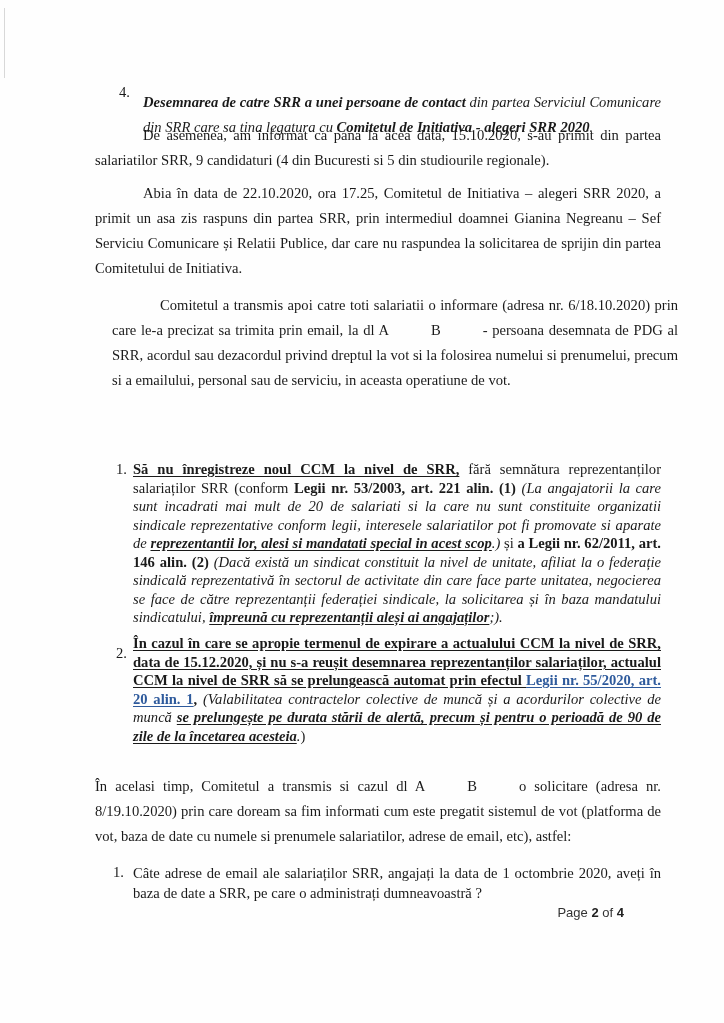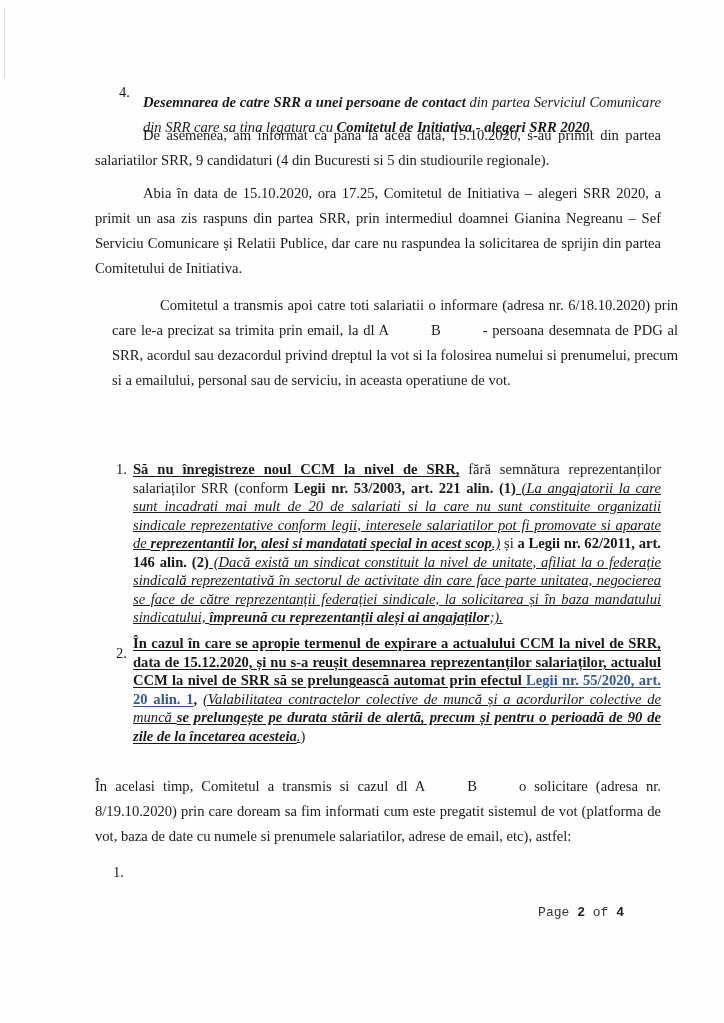--- a/index.html
+++ b/index.html
@@ -5,46 +5,46 @@
   html, body { margin: 0; padding: 0; background: #ffffff; }
   body { width: 724px; height: 1023px; position: relative; overflow: hidden;
          font-family: "Liberation Serif", "DejaVu Serif", serif; color: #1a1a1a; }
   .page { position: absolute; left: 0; top: 0; width: 724px; height: 1023px; background: #fefefe; }
   .edge { position: absolute; left: 4px; top: 8px; width: 1px; height: 70px; background: #d8d8d8; }
   .blk { position: absolute; font-size: 14.6px; text-align: justify; text-align-last: left; }
   .lh-wide { line-height: 25px; }
   .lh-tight { line-height: 18.5px; }
   .num { position: absolute; font-size: 14.6px; }
   b, .b { font-weight: bold; }
-  i, .i { font-style: italic; text-decoration: underline; }
+  i, .i { font-style: italic; }
   .u { text-decoration: underline; text-underline-offset: 2px; }
   .link { color: #2e5a9c; font-weight: bold; text-decoration: underline; text-underline-offset: 2px; }
   .indent { display: inline-block; width: 48px; }
   .gap { display: inline-block; width: 42px; }
-  .footer { position: absolute; right: 100px; top: 905px; font-family: Liberation Mono, monospace;
+  .footer { position: absolute; right: 100px; top: 905px; font-family: Liberation Sans, sans-serif;
             font-size: 13px; color: #333; }
   .footer b { color: #222; }
 </style>
 </head>
 <body>
 
 <div class="page">
   <div class="edge"></div>
 
   <span class="num" style="left:119px; top:84px;">4.</span>
   <div class="blk lh-wide" style="left:143px; top:90px; width:518px;font-style:italic;">
     <b>Desemnarea de catre SRR a unei persoane de contact</b><span> din partea Serviciul Comunicare din SRR care sa tina legatura cu </span><b>Comitetul de Initiativa - alegeri SRR 2020</b><span>.</span>
   </div>
 
   <div class="blk lh-wide" style="left:95px; top:123px; width:566px;">
     <span class="indent"></span><span>De asemenea, am informat ca pana la acea data, 15.10.2020, s-au primit din partea salariatilor SRR, 9 candidaturi (4 din Bucuresti si 5 din studiourile regionale).</span>
   </div>
 
   <div class="blk lh-wide" style="left:95px; top:181px; width:566px;">
-    <span class="indent"></span><span>Abia în data de 15.10.2020, ora 17.25, Comitetul de Initiativa – alegeri SRR 2020, a primit un asa zis raspuns din partea SRR, prin intermediul doamnei Gianina Negreanu – Sef Serviciu Comunicare și Relatii Publice, dar care nu raspundea la solicitarea de sprijin din partea Comitetului de Initiativa.</span>
+    <span class="indent"></span><span>Abia în data de 22.10.2020, ora 17.25, Comitetul de Initiativa – alegeri SRR 2020, a primit un asa zis raspuns din partea SRR, prin intermediul doamnei Gianina Negreanu – Sef Serviciu Comunicare și Relatii Publice, dar care nu raspundea la solicitarea de sprijin din partea Comitetului de Initiativa.</span>
   </div>
 
   <div class="blk lh-wide" style="left:112px; top:293px; width:566px;">
     <span class="indent"></span><span>Comitetul a transmis apoi catre toti salariatii o informare (adresa nr. 6/18.10.2020) prin care le-a precizat sa trimita prin email, la dl A</span><span class="gap"></span><span>B</span><span class="gap"></span><span>- persoana desemnata de PDG al SRR, acordul sau dezacordul privind dreptul la vot si la folosirea numelui si prenumelui, precum si a emailului, personal sau de serviciu, in aceasta operatiune de vot.</span>
   </div>
 
 
   <span class="num" style="left:116px; top:461px;">1.</span>
   <div class="blk lh-tight" style="left:133px; top:460px; width:528px;">
     <b class="u">Să nu înregistreze noul CCM la nivel de SRR,</b><span> fără semnătura reprezentanților salariaților SRR (conform </span><b>Legii nr. 53/2003, art. 221 alin. (1)</b><i> (La angajatorii la care sunt incadrati mai mult de 20 de salariati si la care nu sunt constituite organizatii sindicale reprezentative conform legii, interesele salariatilor pot fi promovate si aparate de </i><i class="b u">reprezentantii lor, alesi si mandatati special in acest scop</i><i>.)</i><span> și </span><b>a Legii nr. 62/2011, art. 146 alin. (2)</b><i> (Dacă există un sindicat constituit la nivel de unitate, afiliat la o federație sindicală reprezentativă în sectorul de activitate din care face parte unitatea, negocierea se face de către reprezentanții federației sindicale, la solicitarea și în baza mandatului sindicatului, </i><i class="b u">împreună cu reprezentanții aleși ai angajaților</i><i>;).</i>
@@ -53,20 +53,21 @@
   <span class="num" style="left:116px; top:645px;">2.</span>
   <div class="blk lh-tight" style="left:133px; top:634px; width:528px;">
     <b class="u">În cazul în care se apropie termenul de expirare a actualului CCM la nivel de SRR, data de 15.12.2020, și nu s-a reușit desemnarea reprezentanților salariaților, actualul CCM la nivel de SRR să se prelungească automat prin efectul </b><span class="link">Legii nr. 55/2020, art. 20 alin. 1</span><b>, </b><i>(Valabilitatea contractelor colective de muncă și a acordurilor colective de muncă </i><i class="b u">se prelungește pe durata stării de alertă, precum și pentru o perioadă de 90 de zile de la încetarea acesteia</i><i>.</i><span>)</span>
   </div>
 
   <div class="blk lh-wide" style="left:95px; top:774px; width:566px;">
     <span>În acelasi timp, Comitetul a transmis si cazul dl A</span><span class="gap"></span><span>B</span><span class="gap"></span><span>o solicitare (adresa nr. 8/19.10.2020) prin care doream sa fim informati cum este pregatit sistemul de vot (platforma de vot, baza de date cu numele si prenumele salariatilor, adrese de email, etc), astfel:</span>
   </div>
 
   <span class="num" style="left:113px; top:864px;">1.</span>
+  <div class="blk" style="left:133px; top:863px; width:528px; line-height:20px;">Câte adrese de email ale salariaților SRR, angajați la data de 1 octombrie 2020, aveți în baza de date a SRR, pe care o administrați dumneavoastră ?</div>
 
   <div class="footer">
     <span>Page</span>
     <b>2</b>
     <span>of</span>
     <b>4</b>
   </div>
 </div>
 
 </body></html>

